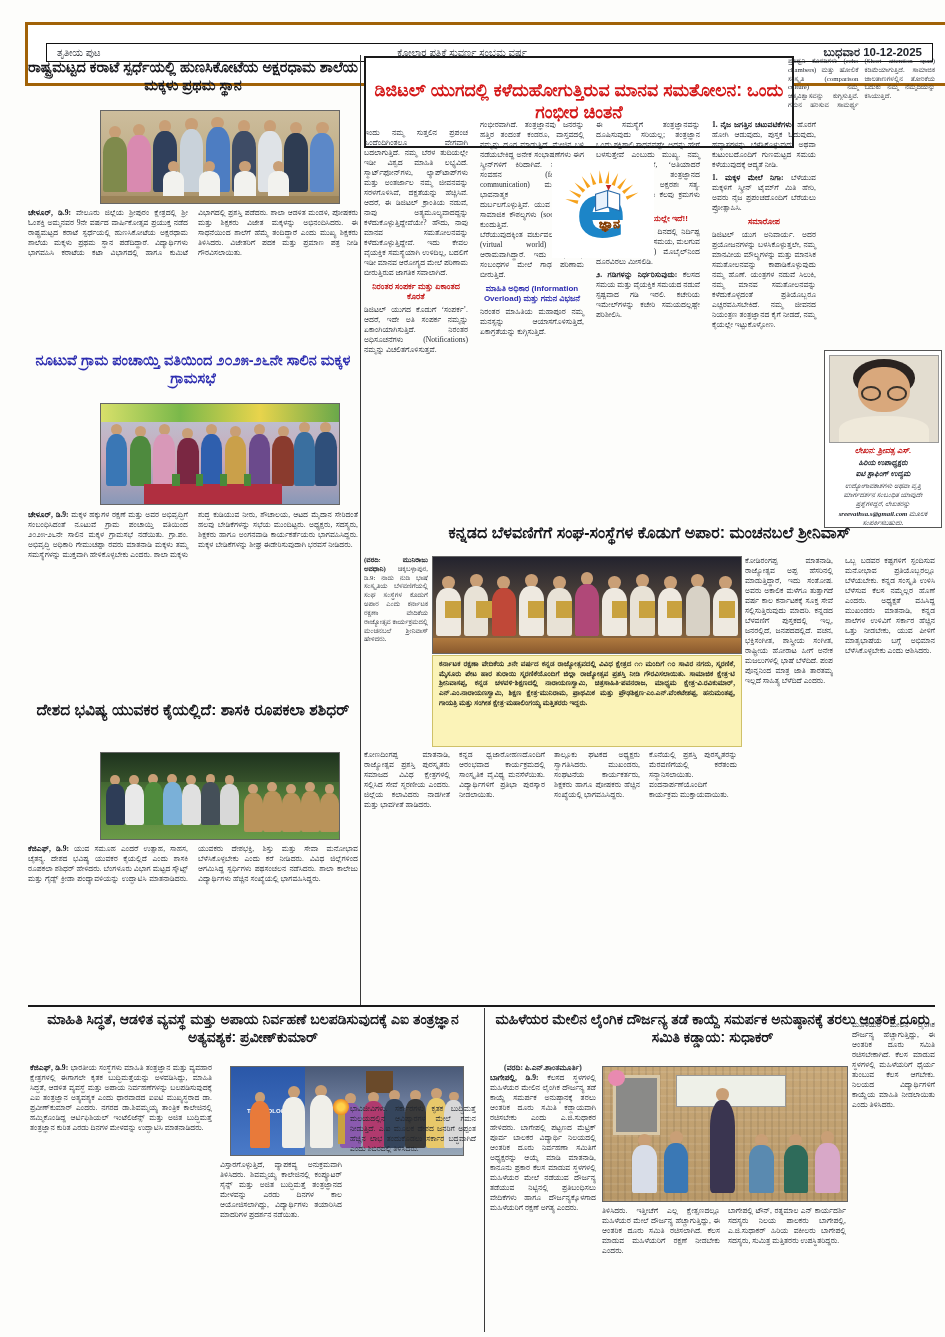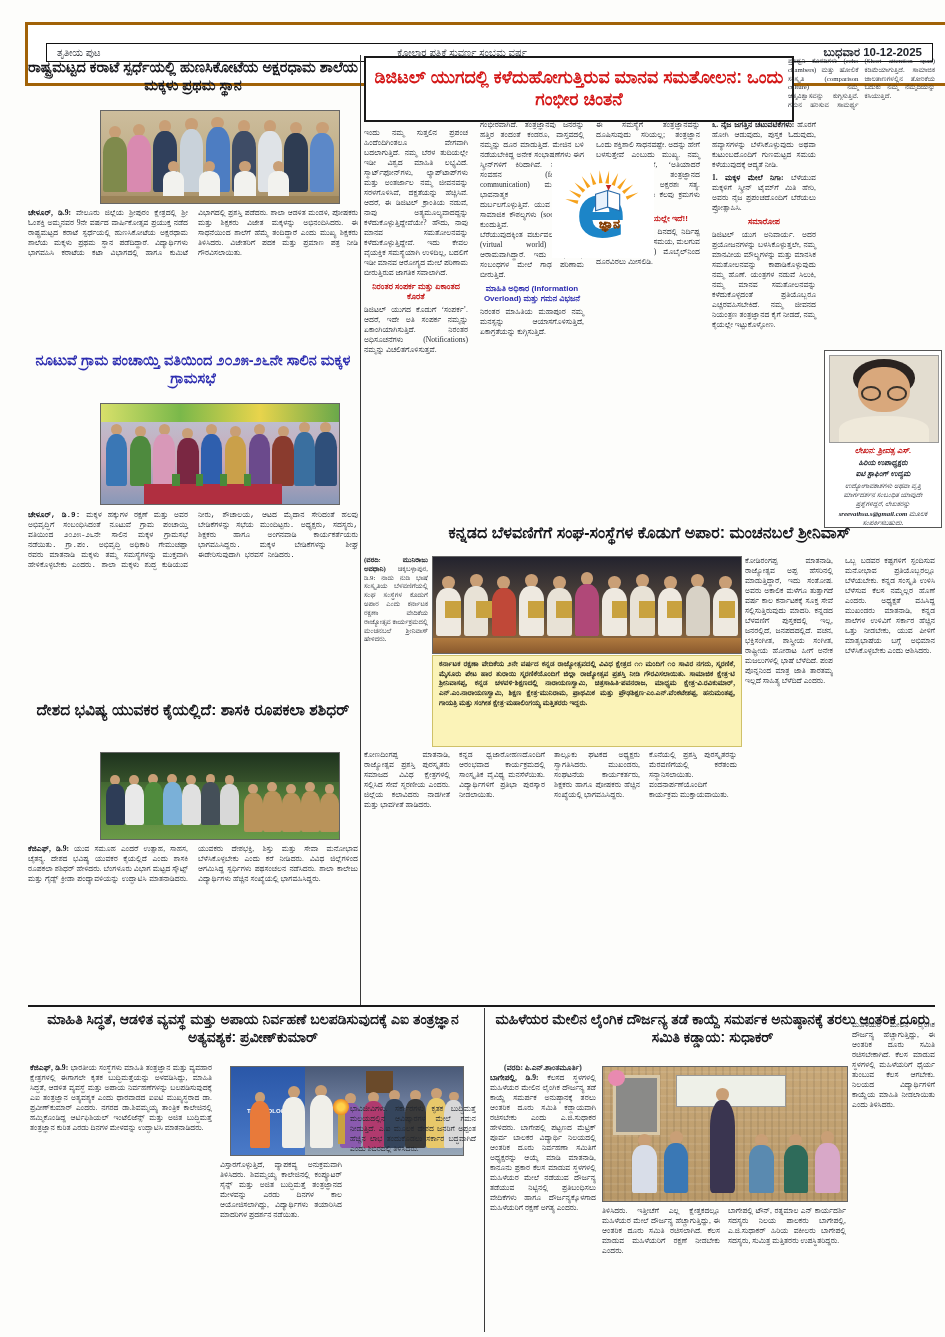--- a/index.html
+++ b/index.html
@@ -11,21 +11,21 @@
   .masthead{border:3px solid #a16207;padding:18px;background:#fff;}
   .masthead-inner{border:1px solid #111;display:flex;justify-content:space-between;align-items:center;
       padding:2px 10px;font-family:"Liberation Sans","DejaVu Sans",sans-serif;font-size:10px;}
   .masthead-inner .date{font-weight:bold;font-size:11.5px;}
 
   
   .hl{font-family:"Liberation Sans","DejaVu Sans",sans-serif;font-weight:bold;text-align:center;line-height:1.25;}
   .hl.black{color:#15151a;}
   .hl.blue{color:#2d2db0;}
   .hl.red{color:#d41818;}
-  .hl-box{border:2px solid #1a1a1a;background:#fff;display:flex;align-items:center;justify-content:center;padding:4px 6px;}
+  .hl-box{border:2px solid #1a1a1a;background:#fff;display:flex;align-items:center;justify-content:center;padding:17px 6px;}
 
   
   .bt{font-size:7.6px;line-height:1.32;text-align:justify;color:#23272f;}
   .bt b{color:#14161c;}
   .twocol{column-count:2;column-gap:10px;}
   .tiny{font-size:6.8px;line-height:1.3;}
   .subhead{font-family:"Liberation Sans","DejaVu Sans",sans-serif;font-weight:bold;font-size:8px;
            text-align:center;margin:4px 0 3px 0;line-height:1.25;}
   .subhead.red{color:#c41616;}
   .subhead.blue{color:#2d2db0;}
@@ -182,21 +182,21 @@
       <div class="person" style="left: 90%; bottom: 18%; width: 9%; height: 64%;">
         <div class="head"></div>
         <div class="torso" style="background: rgb(47, 79, 122);"></div>
       </div>
       <div class="panel" style="left: 18%; top: 80%; width: 58%; height: 20%; background: rgb(176, 47, 64);"></div>
       <div class="panel" style="left: 30%; top: 70%; width: 3%; height: 12%; background: rgb(74, 138, 58);"></div>
       <div class="panel" style="left: 40%; top: 70%; width: 3%; height: 12%; background: rgb(74, 138, 58);"></div>
       <div class="panel" style="left: 50%; top: 70%; width: 3%; height: 12%; background: rgb(74, 138, 58);"></div>
       <div class="panel" style="left: 60%; top: 70%; width: 3%; height: 12%; background: rgb(74, 138, 58);"></div>
     </div>
-  <div class="abs bt twocol" style="left:28px;top:510px;width:330px;height:184px;font-family:Liberation Mono, monospace;">
+  <div class="abs bt twocol" style="left:28px;top:510px;width:330px;height:184px;">
     <b>ಚೇಳೂರ್, ಡಿ.9:</b>
     <span>ಮಕ್ಕಳ ಹಕ್ಕುಗಳ ರಕ್ಷಣೆ ಮತ್ತು ಅವರ ಅಭಿವೃದ್ಧಿಗೆ ಸಂಬಂಧಿಸಿದಂತೆ ನೂಟುವೆ ಗ್ರಾಮ ಪಂಚಾಯ್ತಿ ವತಿಯಿಂದ ೨೦೨೫-೨೬ನೇ ಸಾಲಿನ ಮಕ್ಕಳ ಗ್ರಾಮಸಭೆ ನಡೆಯಿತು. ಗ್ರಾ.ಪಂ. ಅಭಿವೃದ್ಧಿ ಅಧಿಕಾರಿ ಗೇಮುಚಪ್ಪಾ ರವರು ಮಾತನಾಡಿ ಮಕ್ಕಳು ತಮ್ಮ ಸಮಸ್ಯೆಗಳನ್ನು ಮುಕ್ತವಾಗಿ ಹೇಳಿಕೊಳ್ಳಬೇಕು ಎಂದರು. ಶಾಲಾ ಮಕ್ಕಳು ಶುದ್ಧ ಕುಡಿಯುವ ನೀರು, ಶೌಚಾಲಯ, ಆಟದ ಮೈದಾನ ಸೇರಿದಂತೆ ಹಲವು ಬೇಡಿಕೆಗಳನ್ನು ಸಭೆಯ ಮುಂದಿಟ್ಟರು. ಅಧ್ಯಕ್ಷರು, ಸದಸ್ಯರು, ಶಿಕ್ಷಕರು ಹಾಗೂ ಅಂಗನವಾಡಿ ಕಾರ್ಯಕರ್ತೆಯರು ಭಾಗವಹಿಸಿದ್ದರು. ಮಕ್ಕಳ ಬೇಡಿಕೆಗಳನ್ನು ಶೀಘ್ರ ಈಡೇರಿಸುವುದಾಗಿ ಭರವಸೆ ನೀಡಿದರು.</span>
   </div>
 
   <div class="abs hl black" style="left:28px;top:700px;width:330px;font-size:15.5px;">ದೇಶದ ಭವಿಷ್ಯ ಯುವಕರ ಕೈಯಲ್ಲಿದೆ: ಶಾಸಕಿ ರೂಪಕಲಾ ಶಶಿಧರ್</div>
   <div class="photo" style="left: 100px; top: 752px; width: 238px; height: 86px; background: linear-gradient(rgb(36, 60, 36) 0%, rgb(85, 128, 58) 55%, rgb(106, 154, 72) 100%);">
       <div class="panel" style="left: 0%; top: 0%; width: 100%; height: 34%; background: linear-gradient(rgb(30, 51, 30), rgb(55, 82, 43));"></div>
       <div class="person" style="left: 2%; bottom: 16%; width: 8%; height: 58%;">
         <div class="head"></div>
         <div class="torso" style="background: rgb(46, 61, 87);"></div>
@@ -264,23 +264,24 @@
   </div>
   <div class="abs bt" style="left:480px;top:120px;width:104px;height:398px;">
     <p>ಗಂಭೀರವಾಗಿದೆ. ತಂತ್ರಜ್ಞಾನವು ಜನರನ್ನು ಹತ್ತಿರ ತಂದಂತೆ ಕಂಡರೂ, ವಾಸ್ತವದಲ್ಲಿ ನಮ್ಮನ್ನು ದೂರ ಮಾಡುತ್ತಿದೆ. ಮೇಜಿನ ಬಳಿ ನಡೆಯಬೇಕಿದ್ದ ಅನೇಕ ಸಂಭಾಷಣೆಗಳು ಈಗ ಸ್ಕ್ರೀನ್‌ಗಳಿಗೆ ಕಿರಿದಾಗಿವೆ. ಮುಖಾಮುಖಿ ಸಂವಹನ (face-to-face communication) ಮತ್ತು ನೈಜ ಭಾವನಾತ್ಮಕ ಸಂಪರ್ಕಗಳು ದುರ್ಬಲಗೊಳ್ಳುತ್ತಿವೆ. ಯುವ ಪೀಳಿಗೆಯಲ್ಲಿ ಸಾಮಾಜಿಕ ಕೌಶಲ್ಯಗಳು (social skills) ಕುಂದುತ್ತಿವೆ. ಜನರೊಂದಿಗೆ ಬೆರೆಯುವುದಕ್ಕಿಂತ ವರ್ಚುವಲ್ ಜಗತ್ತಿನಲ್ಲಿ (virtual world) ಹೆಚ್ಚು ಆರಾಮವಾಗಿದ್ದಾರೆ. ಇದು ದೀರ್ಘಾವಧಿ ಸಂಬಂಧಗಳ ಮೇಲೆ ಗಾಢ ಪರಿಣಾಮ ಬೀರುತ್ತಿದೆ.</p>
     <div class="subhead blue">ಮಾಹಿತಿ ಅಧಿಕಾರ (Information Overload) ಮತ್ತು ಗಮನ ವಿಭಜನೆ</div>
     <p>ನಿರಂತರ ಮಾಹಿತಿಯ ಮಹಾಪೂರ ನಮ್ಮ ಮನಸ್ಸನ್ನು ಆಯಾಸಗೊಳಿಸುತ್ತಿದೆ, ಏಕಾಗ್ರತೆಯನ್ನು ಕುಗ್ಗಿಸುತ್ತಿದೆ.</p>
   </div>
   <div class="abs bt" style="left:596px;top:120px;width:104px;height:398px;">
     <p>ಈ ಸಮಸ್ಯೆಗೆ ತಂತ್ರಜ್ಞಾನವನ್ನು ದೂಷಿಸುವುದು ಸರಿಯಲ್ಲ; ತಂತ್ರಜ್ಞಾನ ಒಂದು ಶಕ್ತಿಶಾಲಿ ಸಾಧನವಷ್ಟೇ. ಅದನ್ನು ಹೇಗೆ ಬಳಸುತ್ತೇವೆ ಎಂಬುದು ಮುಖ್ಯ. ನಮ್ಮ ಹಿರಿಯರು ಹೇಳಿದಂತೆ, ‘ಅತಿಯಾದರೆ ಅಮೃತವೂ ವಿಷ’. ತಂತ್ರಜ್ಞಾನದ ಬಳಕೆಯಲ್ಲೂ ಇದು ಅಕ್ಷರಶಃ ಸತ್ಯ. ಸಮತೋಲನ ಸಾಧಿಸಲು ಕೆಲವು ಕ್ರಮಗಳು ಅಗತ್ಯ:</p>
     <div class="subhead red">ಪರಿಹಾರ ನಮ್ಮ ಕೈಯಲ್ಲೇ ಇದೆ!!</div>
     <p class="item"><b>೧. ಡಿಜಿಟಲ್ ಡಿಟಾಕ್ಸ್:</b> <span>ದಿನದಲ್ಲಿ ನಿರ್ದಿಷ್ಟ ಸಮಯವನ್ನು (ಊಟದ ಸಮಯ, ಮಲಗುವ ಮುನ್ನ ಒಂದು ಗಂಟೆ) ಮೊಬೈಲ್‌ನಿಂದ ದೂರವಿರಲು ಮೀಸಲಿಡಿ.</span></p>
+    <p class="item"><b>೨. ಗಡಿಗಳನ್ನು ನಿರ್ಧರಿಸುವುದು:</b> <span>ಕೆಲಸದ ಸಮಯ ಮತ್ತು ವೈಯಕ್ತಿಕ ಸಮಯದ ನಡುವೆ ಸ್ಪಷ್ಟವಾದ ಗಡಿ ಇರಲಿ. ಕಚೇರಿಯ ಇಮೇಲ್‌ಗಳನ್ನು ಕಚೇರಿ ಸಮಯದಲ್ಲಷ್ಟೇ ಪರಿಶೀಲಿಸಿ.</span></p>
   </div>
   <div class="abs bt" style="left:712px;top:120px;width:104px;height:398px;">
-    <p class="item"><b>೩. ನೈಜ ಜಗತ್ತಿನ ಚಟುವಟಿಕೆಗಳು:</b> <span>ಹೊರಗೆ ಹೋಗಿ ಆಡುವುದು, ಪುಸ್ತಕ ಓದುವುದು, ಹವ್ಯಾಸಗಳನ್ನು ಬೆಳೆಸಿಕೊಳ್ಳುವುದು ಅಥವಾ ಕುಟುಂಬದೊಂದಿಗೆ ಗುಣಮಟ್ಟದ ಸಮಯ ಕಳೆಯುವುದಕ್ಕೆ ಆದ್ಯತೆ ನೀಡಿ.</span></p>
+    <p class="item"><b>1. ನೈಜ ಜಗತ್ತಿನ ಚಟುವಟಿಕೆಗಳು:</b> <span>ಹೊರಗೆ ಹೋಗಿ ಆಡುವುದು, ಪುಸ್ತಕ ಓದುವುದು, ಹವ್ಯಾಸಗಳನ್ನು ಬೆಳೆಸಿಕೊಳ್ಳುವುದು ಅಥವಾ ಕುಟುಂಬದೊಂದಿಗೆ ಗುಣಮಟ್ಟದ ಸಮಯ ಕಳೆಯುವುದಕ್ಕೆ ಆದ್ಯತೆ ನೀಡಿ.</span></p>
     <p class="item"><b>1. ಮಕ್ಕಳ ಮೇಲೆ ನಿಗಾ:</b> <span>ಬೆಳೆಯುವ ಮಕ್ಕಳಿಗೆ ಸ್ಕ್ರೀನ್ ಟೈಮ್‌ಗೆ ಮಿತಿ ಹೇರಿ, ಅವರು ನೈಜ ಪ್ರಪಂಚದೊಂದಿಗೆ ಬೆರೆಯಲು ಪ್ರೋತ್ಸಾಹಿಸಿ.</span></p>
     <div class="subhead red">ಸಮಾರೋಪ</div>
     <p>ಡಿಜಿಟಲ್ ಯುಗ ಅನಿವಾರ್ಯ. ಅದರ ಪ್ರಯೋಜನಗಳನ್ನು ಬಳಸಿಕೊಳ್ಳುತ್ತಲೇ, ನಮ್ಮ ಮಾನವೀಯ ಮೌಲ್ಯಗಳನ್ನು ಮತ್ತು ಮಾನಸಿಕ ಸಮತೋಲನವನ್ನು ಕಾಪಾಡಿಕೊಳ್ಳುವುದು ನಮ್ಮ ಹೊಣೆ. ಯಂತ್ರಗಳ ನಡುವೆ ಸಿಲುಕಿ, ನಮ್ಮ ಮಾನವ ಸಮತೋಲನವನ್ನು ಕಳೆದುಕೊಳ್ಳದಂತೆ ಪ್ರತಿಯೊಬ್ಬರೂ ಎಚ್ಚರವಹಿಸಬೇಕಿದೆ. ನಮ್ಮ ಜೀವನದ ನಿಯಂತ್ರಣ ತಂತ್ರಜ್ಞಾನದ ಕೈಗೆ ನೀಡದೆ, ನಮ್ಮ ಕೈಯಲ್ಲೇ ಇಟ್ಟುಕೊಳ್ಳೋಣ.</p>
   </div>
 
   <div class="abs logo" style="left:552px;top:160px;width:102px;height:98px;">
     <svg viewBox="0 0 110 100" width="102" height="98">
       <g id="logo-rays" fill="#f6a21d">
           <polygon points="14.4,39.1 27.5,44.7 28.5,40.9"></polygon>
           <polygon points="18.3,29.6 29.6,38.2 31.5,34.8"></polygon>
@@ -475,17 +476,17 @@
       </div>
       <div class="person" style="left: 74%; bottom: 6%; width: 10%; height: 44%;">
         <div class="head"></div>
         <div class="torso" style="background: rgb(46, 107, 90);"></div>
       </div>
       <div class="person" style="left: 87%; bottom: 6%; width: 10%; height: 46%;">
         <div class="head"></div>
         <div class="torso" style="background: rgb(216, 168, 200);"></div>
       </div>
     </div>
-  <div class="abs bt" style="left:602px;top:1206px;width:118px;height:126px;">ತಿಳಿಸಿದರು. ಇತ್ತೀಚೆಗೆ ಎಲ್ಲ ಕ್ಷೇತ್ತಕದಲ್ಲೂ ಮಹಿಳೆಯರ ಮೇಲೆ ದೌರ್ಜನ್ಯ ಹೆಚ್ಚಾಗುತ್ತಿದ್ದು, ಈ ಆಂತರಿಕ ದೂರು ಸಮಿತಿ ರಚಿಸಲಾಗಿದೆ. ಕೆಲಸ ಮಾಡುವ ಮಹಿಳೆಯರಿಗೆ ರಕ್ಷಣೆ ನೀಡಬೇಕು ಎಂದರು.</div>
+  <div class="abs bt" style="left:602px;top:1206px;width:118px;height:126px;">ತಿಳಿಸಿದರು. ಇತ್ತೀಚೆಗೆ ಎಲ್ಲ ಕ್ಷೇತ್ಷಣದಲ್ಲೂ ಮಹಿಳೆಯರ ಮೇಲೆ ದೌರ್ಜನ್ಯ ಹೆಚ್ಚಾಗುತ್ತಿದ್ದು, ಈ ಆಂತರಿಕ ದೂರು ಸಮಿತಿ ರಚಿಸಲಾಗಿದೆ. ಕೆಲಸ ಮಾಡುವ ಮಹಿಳೆಯರಿಗೆ ರಕ್ಷಣೆ ನೀಡಬೇಕು ಎಂದರು.</div>
   <div class="abs bt" style="left:728px;top:1206px;width:118px;height:126px;">ಬಾಗೇಪಲ್ಲಿ ಟೌನ್, ರತ್ನಮಾಲ ಎನ್ ಕಾರ್ಯದರ್ಶಿ ಸದಸ್ಯರು ನಿಲಯ ಪಾಲಕರು ಬಾಗೇಪಲ್ಲಿ, ಎ.ಜಿ.ಸುಧಾಕರ್ ಹಿರಿಯ ವಕೀಲರು ಬಾಗೇಪಲ್ಲಿ ಸದಸ್ಯರು, ಸುಮಿತ್ರ ಮತ್ತಿತರರು ಉಪಸ್ಥಿತರಿದ್ದರು.</div>
   <div class="abs bt" style="left:852px;top:1020px;width:83px;height:268px;">ಮಹಿಳೆಯರ ಮೇಲಿನ ಲೈಂಗಿಕ ದೌರ್ಜನ್ಯ ಹೆಚ್ಚಾಗುತ್ತಿದ್ದು, ಈ ಆಂತರಿಕ ದೂರು ಸಮಿತಿ ರಚಿಸಬೇಕಾಗಿದೆ. ಕೆಲಸ ಮಾಡುವ ಸ್ಥಳಗಳಲ್ಲಿ ಮಹಿಳೆಯರಿಗೆ ಧೈರ್ಯ ತುಂಬುವ ಕೆಲಸ ಆಗಬೇಕು. ನಿಲಯದ ವಿದ್ಯಾರ್ಥಿಗಳಿಗೆ ಕಾಯ್ದೆಯ ಮಾಹಿತಿ ನೀಡಲಾಯಿತು ಎಂದು ತಿಳಿಸಿದರು.</div>
 
 </div>
 
 </body></html>

